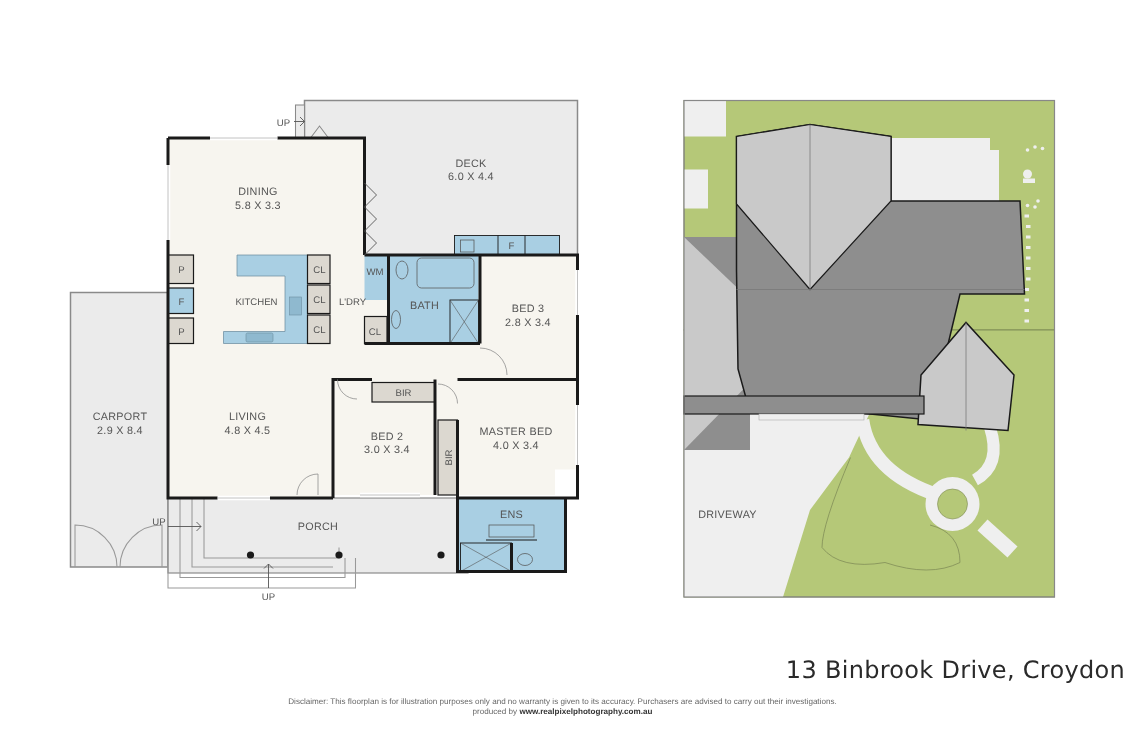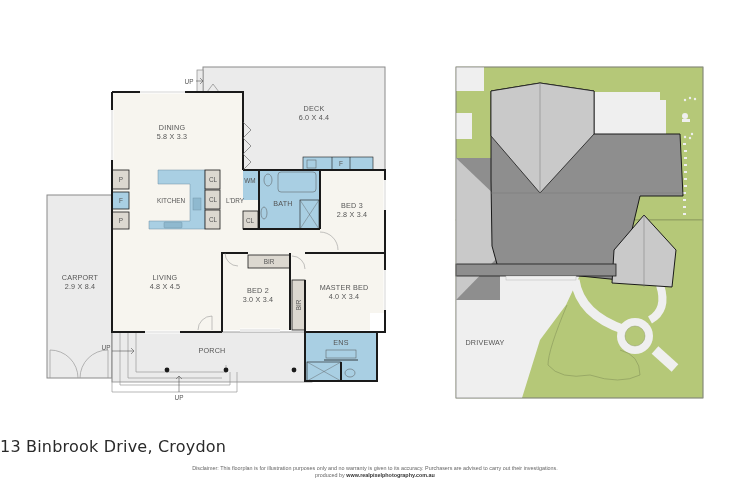--- a/index.html
+++ b/index.html
@@ -1,20 +1,20 @@
 <!DOCTYPE html>
 <html><head>
 <meta charset="utf-8">
 <style>
   html, body { margin:0; padding:0; background:#ffffff; }
   body { width:750px; height:500px; position:relative; overflow:hidden; font-family:"Liberation Sans", sans-serif; }
   svg { position:absolute; left:0; top:0; }
   .lbl { font-family:"Liberation Sans", sans-serif; font-size:7.2px; fill:#555555; text-anchor:middle; letter-spacing:0.2px; }
   .lbl-s { font-family:"Liberation Sans", sans-serif; font-size:6.4px; fill:#555555; text-anchor:middle; }
-  .title { position:absolute; left:0; top:437px; width:750px; text-align:left; font-family:"DejaVu Sans", sans-serif; font-size:16px; color:#2a2a2a; letter-spacing:0.2px; }
+  .title { position:absolute; left:0; top:437px; width:750px; text-align:right; font-family:"DejaVu Sans", sans-serif; font-size:16px; color:#2a2a2a; letter-spacing:0.2px; }
   .disc { position:absolute; left:0; width:750px; text-align:center; font-family:"Liberation Sans", sans-serif; font-size:5.4px; color:#666; }
   .disc b { color:#333; }
 </style>
 </head>
 <body>
 
 <svg width="750" height="500" viewBox="0 0 750 500">
 
   <rect x="47" y="195" width="65" height="183" fill="#ebebeb" stroke="#8a8a8a" stroke-width="1"></rect>
 

